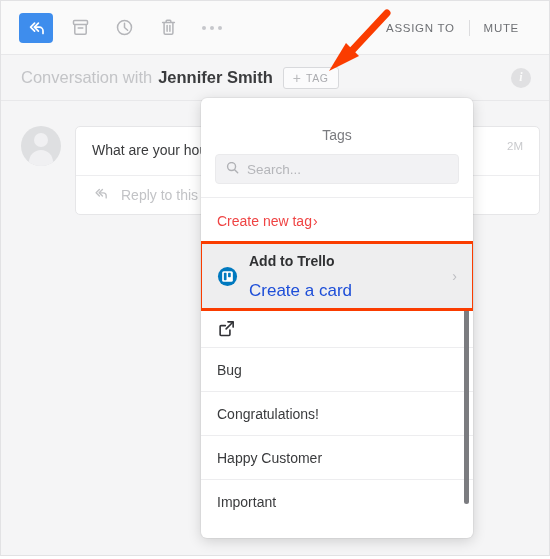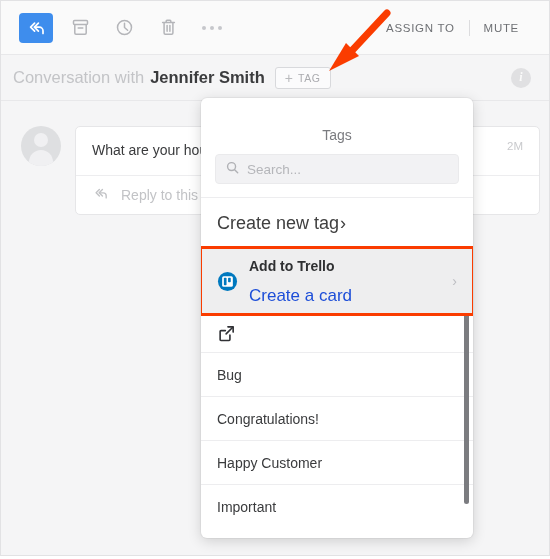--- a/index.html
+++ b/index.html
@@ -47,21 +47,21 @@
     font-size: 11.5px; letter-spacing: .7px; color: #6e7074;
     padding: 0 14px; cursor: pointer; white-space: nowrap;
   }
   .tb-sep { width:1px; height:16px; background:#dcdcde; }
 
   
   .conv-header {
     position: absolute; left: 0; top: 54px; right: 0; height: 46px;
     background: #f5f5f6;
     border-bottom: 1px solid #e8e8ea;
-    display: flex; align-items: center; padding-left: 12px;
+    display: flex; align-items: center; padding-left: 20px;
   }
   .conv-pre { font-size: 16.5px; color: #c3c4c7; }
   .conv-name { font-size: 16.5px; color: #3b3c3e; font-weight: bold; margin-left: 6px; }
   .tag-btn {
     margin-left: 10px; height: 22px; padding: 0 9px;
     border: 1px solid #d8d9dc; border-radius: 3px;
     background: #fbfbfc;
     display: flex; align-items: center; gap: 5px; cursor: pointer;
   }
   .tag-plus { color:#b9babd; font-size: 14px; line-height: 1; }
@@ -131,21 +131,21 @@
     font-size: 13.5px; color:#58595c; width: 100%;
     font-family:"Liberation Sans", sans-serif;
   }
   .search-box input::placeholder { color:#b5b6ba; }
 
   .tags-scroll { flex:1; position:relative; overflow:hidden; }
   .create-row {
     padding: 15px 16px 14px; display:flex; align-items:center;
     cursor:pointer;
   }
-  .create-row span { font-size: 18px; color:#404040; }
+  .create-row span { font-size: 14px; color:#ef4444; }
   .create-chev { color:#8cbdf3; font-size: 13px; margin-left: 1px; }
 
   .tag-item {
     border-top: 1px solid #ededef;
     padding: 0 16px; display:flex; align-items:center;
     height: 44px; cursor:pointer;
   }
   .tag-item .lbl { font-size: 14px; color:#3a3b3d; }
 
   .action-item {

